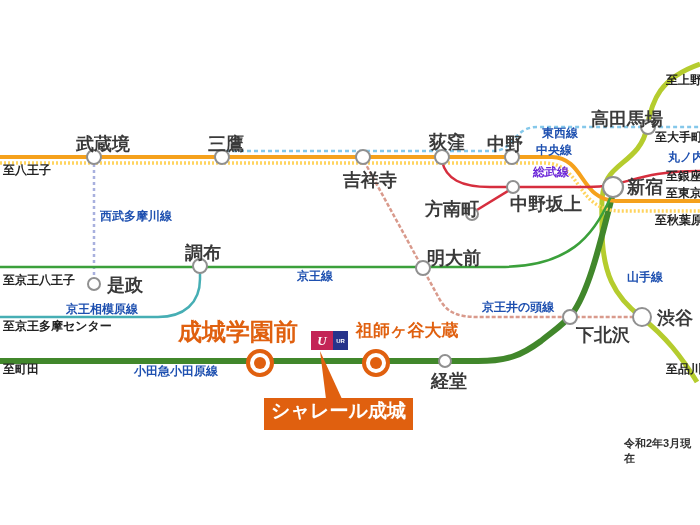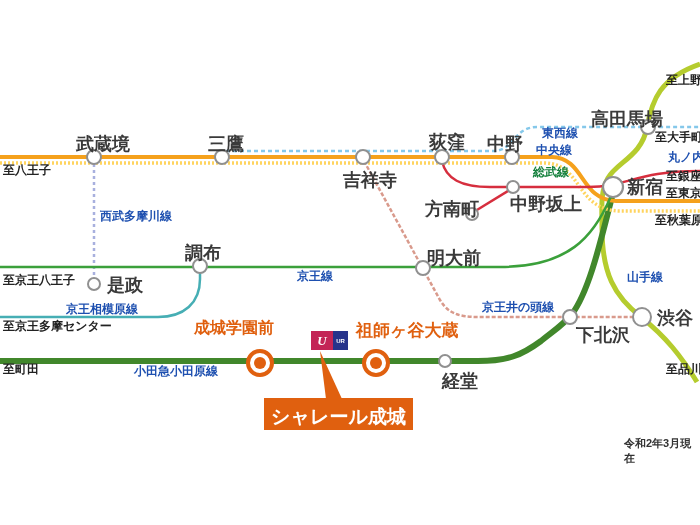--- a/index.html
+++ b/index.html
@@ -8,21 +8,21 @@
     font-family:"Liberation Sans","DejaVu Sans",sans-serif;
   }
   #rail-svg{position:absolute;left:0;top:0;}
   .label{position:absolute;white-space:nowrap;line-height:1.1;}
   .station-label{font-size:18px;font-weight:bold;color:#3a3a3a;}
   .line-label{font-size:12px;font-weight:bold;}
   .endpoint-label{font-size:12px;font-weight:bold;color:#222;}
   .highlight-label{font-weight:bold;letter-spacing:0px;}
   .note{position:absolute;font-size:11px;color:#333;}
   .callout-box{
-    position:absolute;display:flex;align-items:flex-end;justify-content:center;
+    position:absolute;display:flex;align-items:flex-start;justify-content:center;
     font-weight:bold;font-size:19px;
   }
   .ur-logo{position:absolute;display:flex;}
   .ur-logo .ur-left{
     width:22px;height:19px;display:flex;align-items:center;justify-content:center;
     color:#fff;font-weight:bold;font-size:13px;font-style:italic;
     font-family:"Liberation Serif",serif;
   }
   .ur-logo .ur-right{
     width:15px;height:19px;display:flex;align-items:center;justify-content:center;
@@ -82,24 +82,24 @@
       <div class="label station-label" style="left: 487px; top: 135px;">中野</div>
       <div class="label station-label" style="left: 591px; top: 110px;">高田馬場</div>
       <div class="label station-label" style="left: 627px; top: 178px;">新宿</div>
       <div class="label station-label" style="left: 510px; top: 195px;">中野坂上</div>
       <div class="label station-label" style="left: 425px; top: 200px;">方南町</div>
       <div class="label station-label" style="left: 185px; top: 244px;">調布</div>
       <div class="label station-label" style="left: 427px; top: 249px;">明大前</div>
       <div class="label station-label" style="left: 107px; top: 276px;">是政</div>
       <div class="label station-label" style="left: 576px; top: 326px;">下北沢</div>
       <div class="label station-label" style="left: 657px; top: 309px;">渋谷</div>
-      <div class="label station-label" style="left: 431px; top: 372px; margin-left: 11px;">経堂</div>
-      <div class="label highlight-label" style="left: 194px; top: 319px; color: rgb(224, 96, 15); font-size: 16px;">成城学園前</div>
+      <div class="label station-label" style="left: 431px; top: 372px;">経堂</div>
+      <div class="label highlight-label" style="left: 178px; top: 319px; color: rgb(224, 96, 15); font-size: 24px;">成城学園前</div>
       <div class="label highlight-label" style="left: 356px; top: 322px; color: rgb(224, 96, 15); font-size: 17px;">祖師ヶ谷大蔵</div>
-      <div class="label line-label" style="left: 533px; top: 166px; color: #15803d;">総武線</div>
+      <div class="label line-label" style="left: 533px; top: 166px; color: #6d28d9;">総武線</div>
       <div class="label line-label" style="left: 536px; top: 144px; color: rgb(30, 80, 176);">中央線</div>
       <div class="label line-label" style="left: 542px; top: 112px; color: rgb(30, 80, 176); margin-top: 15px;">東西線</div>
       <div class="label line-label" style="left: 668px; top: 151px; color: rgb(30, 80, 176);">丸ノ内線</div>
       <div class="label line-label" style="left: 100px; top: 210px; color: rgb(30, 80, 176);">西武多摩川線</div>
       <div class="label line-label" style="left: 297px; top: 270px; color: rgb(30, 80, 176);">京王線</div>
       <div class="label line-label" style="left: 66px; top: 303px; color: rgb(30, 80, 176);">京王相模原線</div>
       <div class="label line-label" style="left: 482px; top: 301px; color: rgb(30, 80, 176);">京王井の頭線</div>
       <div class="label line-label" style="left: 627px; top: 271px; color: rgb(30, 80, 176);">山手線</div>
       <div class="label line-label" style="left: 134px; top: 365px; color: rgb(30, 80, 176);">小田急小田原線</div>
       <div class="label endpoint-label" style="left: 3px; top: 164px;">至八王子</div>

